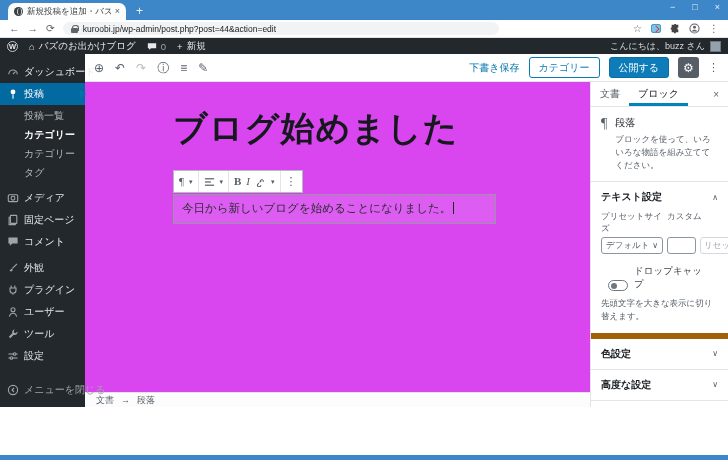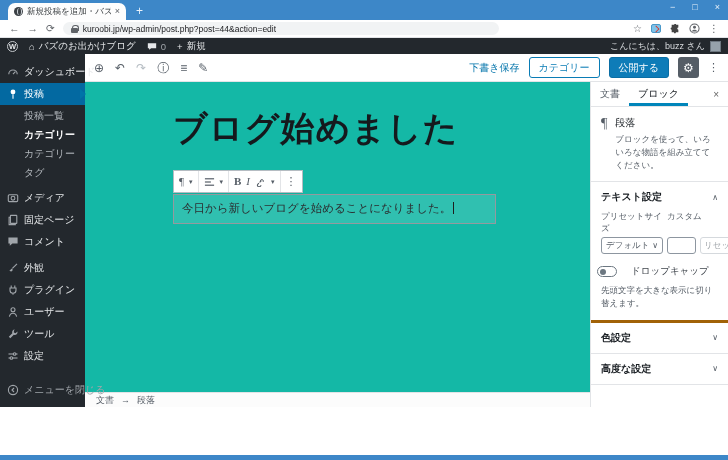--- a/index.html
+++ b/index.html
@@ -62,21 +62,21 @@
   .hdr-ico.disabled{color:#b5bcc2}
   .hdr-right{margin-left:auto;display:flex;align-items:center;gap:9px}
   .save-draft{color:#0073aa;font-size:10px;cursor:pointer}
   .btn-preview{border:1px solid #0a7cb5;color:#0a7cb5;background:#fff;font-size:10px;padding:2.5px 9px;border-radius:3px;cursor:pointer}
   .btn-publish{background:#0e7cb8;border:1px solid #0a6ea5;color:#fff;font-size:10px;padding:2.5px 9px;border-radius:3px;cursor:pointer}
   .btn-gear{background:#555d66;color:#fff;width:21px;height:21px;border-radius:3px;display:flex;align-items:center;justify-content:center;font-size:12px;cursor:pointer}
   .hdr-kebab{color:#555d66;font-size:11px}
 
   .content{flex:1;display:flex;min-height:0}
   .canvas-col{flex:1;display:flex;flex-direction:column;min-width:0}
-  .canvas{flex:1;background:#14b8a6;position:relative;overflow:hidden}
+  .canvas{flex:1;background:#d946ef;position:relative;overflow:hidden}
   .post-title{position:absolute;left:88px;top:24px;font-size:34px;font-weight:800;color:#15191d;letter-spacing:1px;white-space:nowrap}
   .block-toolbar{position:absolute;left:88px;top:88px;background:#fff;border:1px solid #b5bcc2;display:flex;height:23px;align-items:stretch;box-shadow:0 1px 1px rgba(0,0,0,.04)}
   .bt-group{display:flex;align-items:center;padding:0 5px;gap:5px;border-right:1px solid #e2e4e7}
   .bt-group:last-child{border-right:none}
   .bt-ico{font-size:11px;color:#555d66;line-height:1}
   .bt-ico.serif{font-family:"Liberation Serif","DejaVu Serif",serif}
   .bt-caret{font-size:7px;color:#555d66;line-height:1}
   .align-icon{width:11px;height:10px;display:block;color:#555d66}
   .link-icon{width:11px;height:11px;display:block;color:#555d66}
   .paragraph-block{position:absolute;left:88px;top:112px;width:323px;border:1px solid #95999e;padding:5px 8px 6px;font-size:11.5px;color:#2b2e31;line-height:1.5;background:rgba(255,255,255,.12)}
@@ -94,25 +94,25 @@
   .bc-name{font-size:10px;color:#191e23;margin-bottom:3px}
   .bc-desc{font-size:8.5px;color:#555d66;line-height:1.5}
   .sect-hdr{display:flex;justify-content:space-between;align-items:center;padding:8px 10px 6px;font-size:10px;font-weight:bold;color:#191e23}
   .chev{font-size:8px;color:#555d66;font-weight:normal}
   .label-row{display:flex;padding:1px 10px 2px;font-size:8.5px;color:#555d66;gap:0}
   .label-preset{width:66px}
   .ctrl-row{display:flex;align-items:center;gap:4px;padding:0 0 0 10px;overflow:hidden;white-space:nowrap}
   .select{border:1px solid #8d96a0;border-radius:3px;height:17px;width:62px;display:flex;align-items:center;justify-content:space-between;padding:0 4px;font-size:8.5px;color:#555d66;background:#fff;flex:none;cursor:pointer}
   .custom-input{border:1px solid #8d96a0;border-radius:3px;width:29px;height:17px;flex:none;font-size:9px;padding:0 3px}
   .reset-btn{border:1px solid #d5d9dd;border-radius:3px;height:17px;color:#a0a5aa;background:#fff;font-size:8.5px;padding:0 3px;flex:none;white-space:nowrap}
-  .toggle-row{display:flex;align-items:center;gap:14px;padding:11px 6px 3px}
+  .toggle-row{display:flex;align-items:flex-end;gap:6px;padding:11px 17px 3px}
   .toggle{width:20px;height:11px;border:1px solid #6c7781;border-radius:6px;position:relative;background:#fff;flex:none;cursor:pointer}
   .toggle::after{content:"";position:absolute;left:1.5px;top:1.5px;width:6px;height:6px;border-radius:50%;background:#6c7781}
   .toggle-label{font-size:9.5px;color:#40464d}
-  .dropcap-desc{padding:3px 10px 10px;font-size:8.5px;color:#555d66;line-height:1.5;border-bottom:3px solid #a16207}
+  .dropcap-desc{padding:3px 10px 10px;font-size:8.5px;color:#555d66;line-height:1.5;border-bottom:6px solid #a16207}
   .panel-row{display:flex;justify-content:space-between;align-items:center;padding:8px 10px;border-bottom:1px solid #e2e4e7;font-size:10px;font-weight:bold;color:#191e23;cursor:pointer}
 
   .bottom-strip{position:absolute;left:0;right:0;bottom:0;height:5px;background:#3d87c8}
 
   svg{display:block}
   .person-icon{width:11px;height:11px;color:#5f6368}
   .puzzle-icon{width:10px;height:10px;color:#444}
   .bubble-icon{width:10px;height:9px;color:#e6e8ea}
 </style>
 </head>

